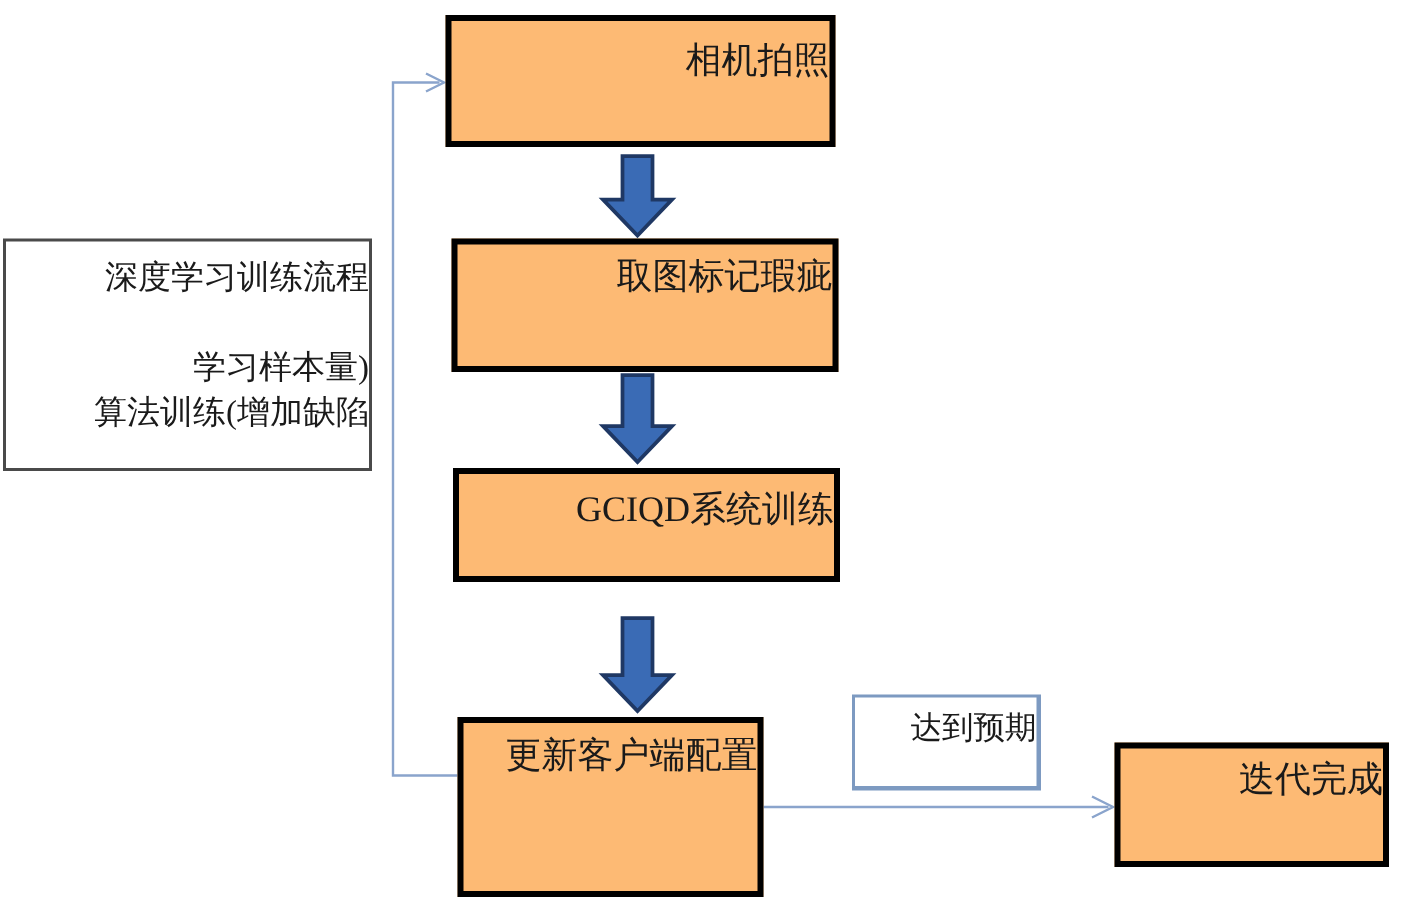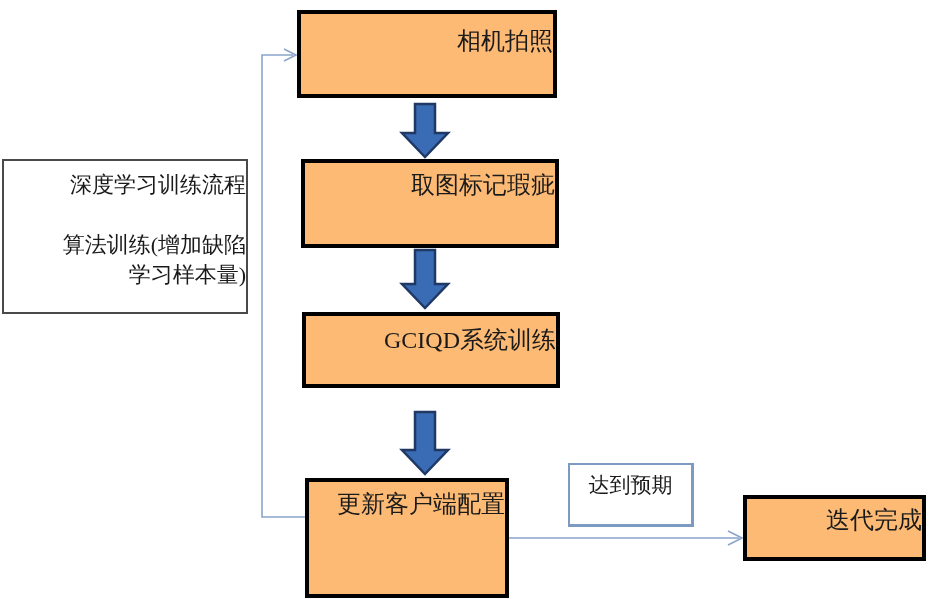--- a/index.html
+++ b/index.html
@@ -22,21 +22,21 @@
     border: 4px solid #000000;
     box-sizing: border-box;
     text-align: right;
     font-size: 24px;
     line-height: 1.3;
   }
   .node-camera   { left: 297px; top: 10px;  width: 260px; height: 88px;  padding-top: 12px; }
   .node-mark     { left: 301px; top: 159px; width: 258px; height: 89px;  padding-top: 7px;  }
   .node-train    { left: 302px; top: 312px; width: 258px; height: 76px;  padding-top: 9px;  }
   .node-update   { left: 305px; top: 478px; width: 204px; height: 120px; padding-top: 7px;  }
-  .node-done     { left: 743px; top: 495px; width: 183px; height: 66px;  padding-top: 6px;  }
+  .node-done     { left: 743px; top: 495px; width: 183px; height: 83px;  padding-top: 6px;  }
   .side-box {
     position: absolute;
     left: 2px; top: 159px; width: 246px; height: 155px;
     background: #ffffff;
     border: 2px solid #4a4a4a;
     box-sizing: border-box;
     text-align: right;
     font-size: 22px;
     padding-top: 9px;
   }
@@ -46,21 +46,21 @@
     line-height: 30px;
   }
   .label-box {
     position: absolute;
     left: 568px; top: 463px; width: 126px; height: 64px;
     background: #ffffff;
     border: 2px solid #7d9ac1;
     border-bottom-width: 3px;
     border-right-width: 3px;
     box-sizing: border-box;
-    text-align: center;
+    text-align: right;
     font-size: 21px;
     padding-top: 6px;
   }
   #connector-layer {
     position: absolute;
     left: 0; top: 0;
     width: 935px;
     height: 599px;
     pointer-events: none;
   }
@@ -81,22 +81,22 @@
     <polyline points="305,517 262,517 262,55 293,55" fill="none" stroke="#8aa4cc" stroke-width="1.6"></polyline>
     <path d="M 284,49 L 296,55 L 284,61" fill="none" stroke="#8aa4cc" stroke-width="1.6"></path>
 
     <line x1="509" y1="538" x2="739" y2="538" stroke="#8aa4cc" stroke-width="1.6"></line>
     <path d="M 728,531 L 742,538 L 728,545" fill="none" stroke="#8aa4cc" stroke-width="1.6"></path>
   </svg>
 
   <div class="side-box">
     <span class="line">深度学习训练流程</span>
     <span class="line"></span>
+    <span class="line">学习样本量)</span>
     <span class="line">算法训练(增加缺陷</span>
-    <span class="line">学习样本量)</span>
   </div>
 
   <div class="node node-camera">
     <span>相机拍照</span>
   </div>
 
   <div class="node node-mark">
     <span>取图标记瑕疵</span>
   </div>
 

